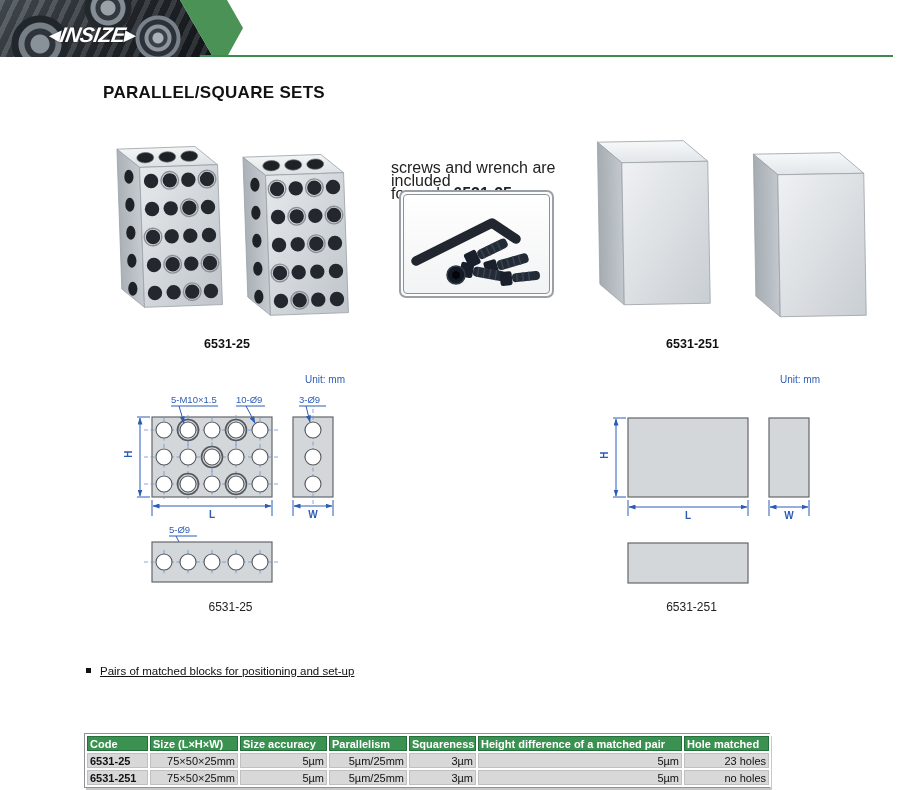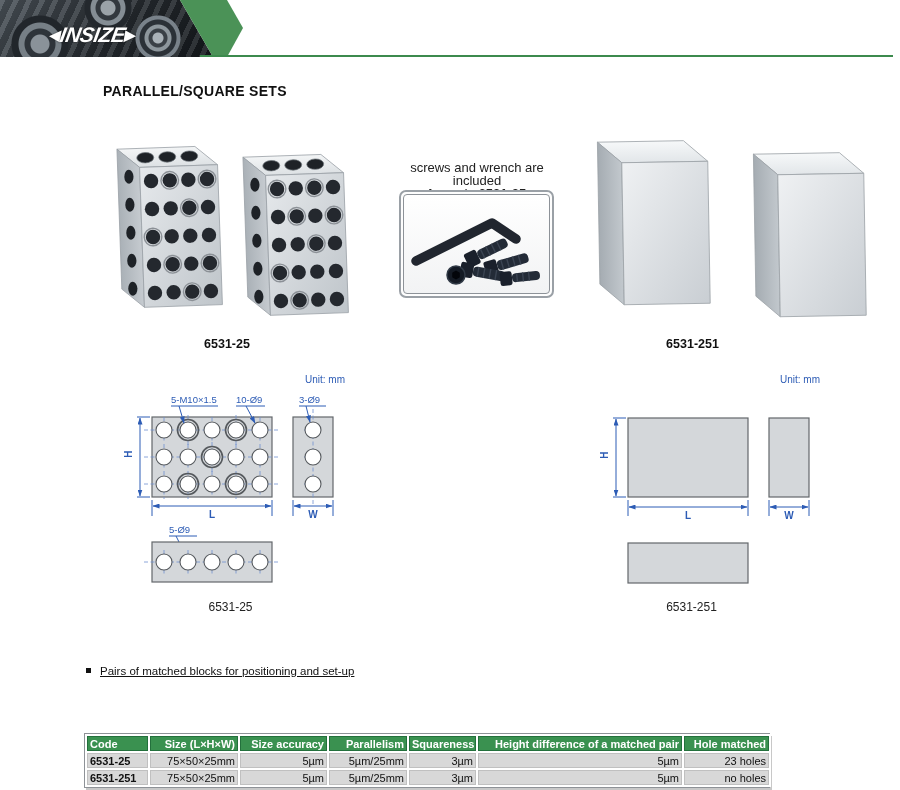--- a/index.html
+++ b/index.html
@@ -18,49 +18,49 @@
       repeating-linear-gradient(115deg, rgba(255,255,255,.10) 0 5px, rgba(0,0,0,.16) 5px 12px),
       linear-gradient(135deg,#4d555c,#262b30 55%,#14181c);}
   .logo{position:absolute;left:50px;top:23px;transform:skewX(-10deg);
     color:#fff;font-weight:bold;font-style:italic;font-size:21px;letter-spacing:-.5px;
     text-shadow:0 0 2px rgba(0,0,0,.6);white-space:nowrap;}
   .logo .arr{font-size:14px;font-style:normal;vertical-align:2px;}
   .chevron{position:absolute;left:0;top:0;}
   .greenline{position:absolute;left:200px;right:7px;top:55px;height:2px;background:#3c8a4d;}
 
   
-  .title{left:103px;top:83px;font-size:14px;font-weight:bold;letter-spacing:.3px;color:#111;}
+  .title{left:103px;top:83px;font-size:17px;font-weight:bold;letter-spacing:.3px;color:#111;}
 
   
   .code-label{font-size:12.5px;font-weight:bold;text-align:center;color:#111;}
   .diag-code{font-size:12px;text-align:center;color:#222;}
 
   
-  .note{left:391px;top:161px;width:172px;text-align:center;font-size:13px;line-height:13px;color:#222;}
+  .note{left:391px;top:161px;width:172px;text-align:left;font-size:16px;line-height:13px;color:#222;}
   .toolbox{left:399px;top:190px;width:155px;height:108px;border:2px solid #9aa0a6;border-radius:7px;
     background:#fdfdfd;box-sizing:border-box;padding:2px;}
   .toolbox-inner{width:100%;height:100%;border:1px solid #8d9298;border-radius:4px;box-sizing:border-box;
     background:linear-gradient(180deg,#ffffff,#f2f3f4);}
 
   
   svg text{font-family:"Liberation Sans",sans-serif;}
   .dlabel{fill:#2d5cb5;font-size:9.5px;}
   .dunit{fill:#2d5cb5;font-size:10px;}
   .ddim{fill:#2d5cb5;font-size:10px;font-weight:bold;}
 
   
   .features{left:86px;top:663px;list-style:none;margin:0;padding:0;font-size:11.5px;color:#111;text-decoration:underline;}
   .features li{position:relative;padding-left:14px;line-height:16px;}
   .features li::before{content:"";position:absolute;left:0;top:5px;width:5px;height:5px;background:#111;}
 
   
   .spec-wrap{left:84px;top:733px;width:684px;border:1px solid #8e9297;box-shadow:2px 3px 0 #c8c8c8;background:#fff;}
   table.spec{border-collapse:collapse;width:100%;table-layout:fixed;font-size:11px;}
   table.spec th{background:#3a9150;color:#fff;font-weight:bold;border:2px solid #fff;
-    box-shadow:inset 0 0 0 1px #23703c;padding:1px 3px;height:13px;text-align:right;}
+    box-shadow:inset 0 0 0 1px #23703c;padding:1px 3px;height:13px;text-align:left;}
   table.spec td{background:#d8d8d8;color:#111;border:2px solid #fff;
     box-shadow:inset 0 0 0 1px #c0c0c0;padding:1px 3px;height:13px;text-align:right;}
   table.spec th.c0, table.spec td.c0{text-align:left;}
   table.spec td.c0{font-weight:bold;}
 </style>
 </head>
 <body>
 
 <div class="page">
 

